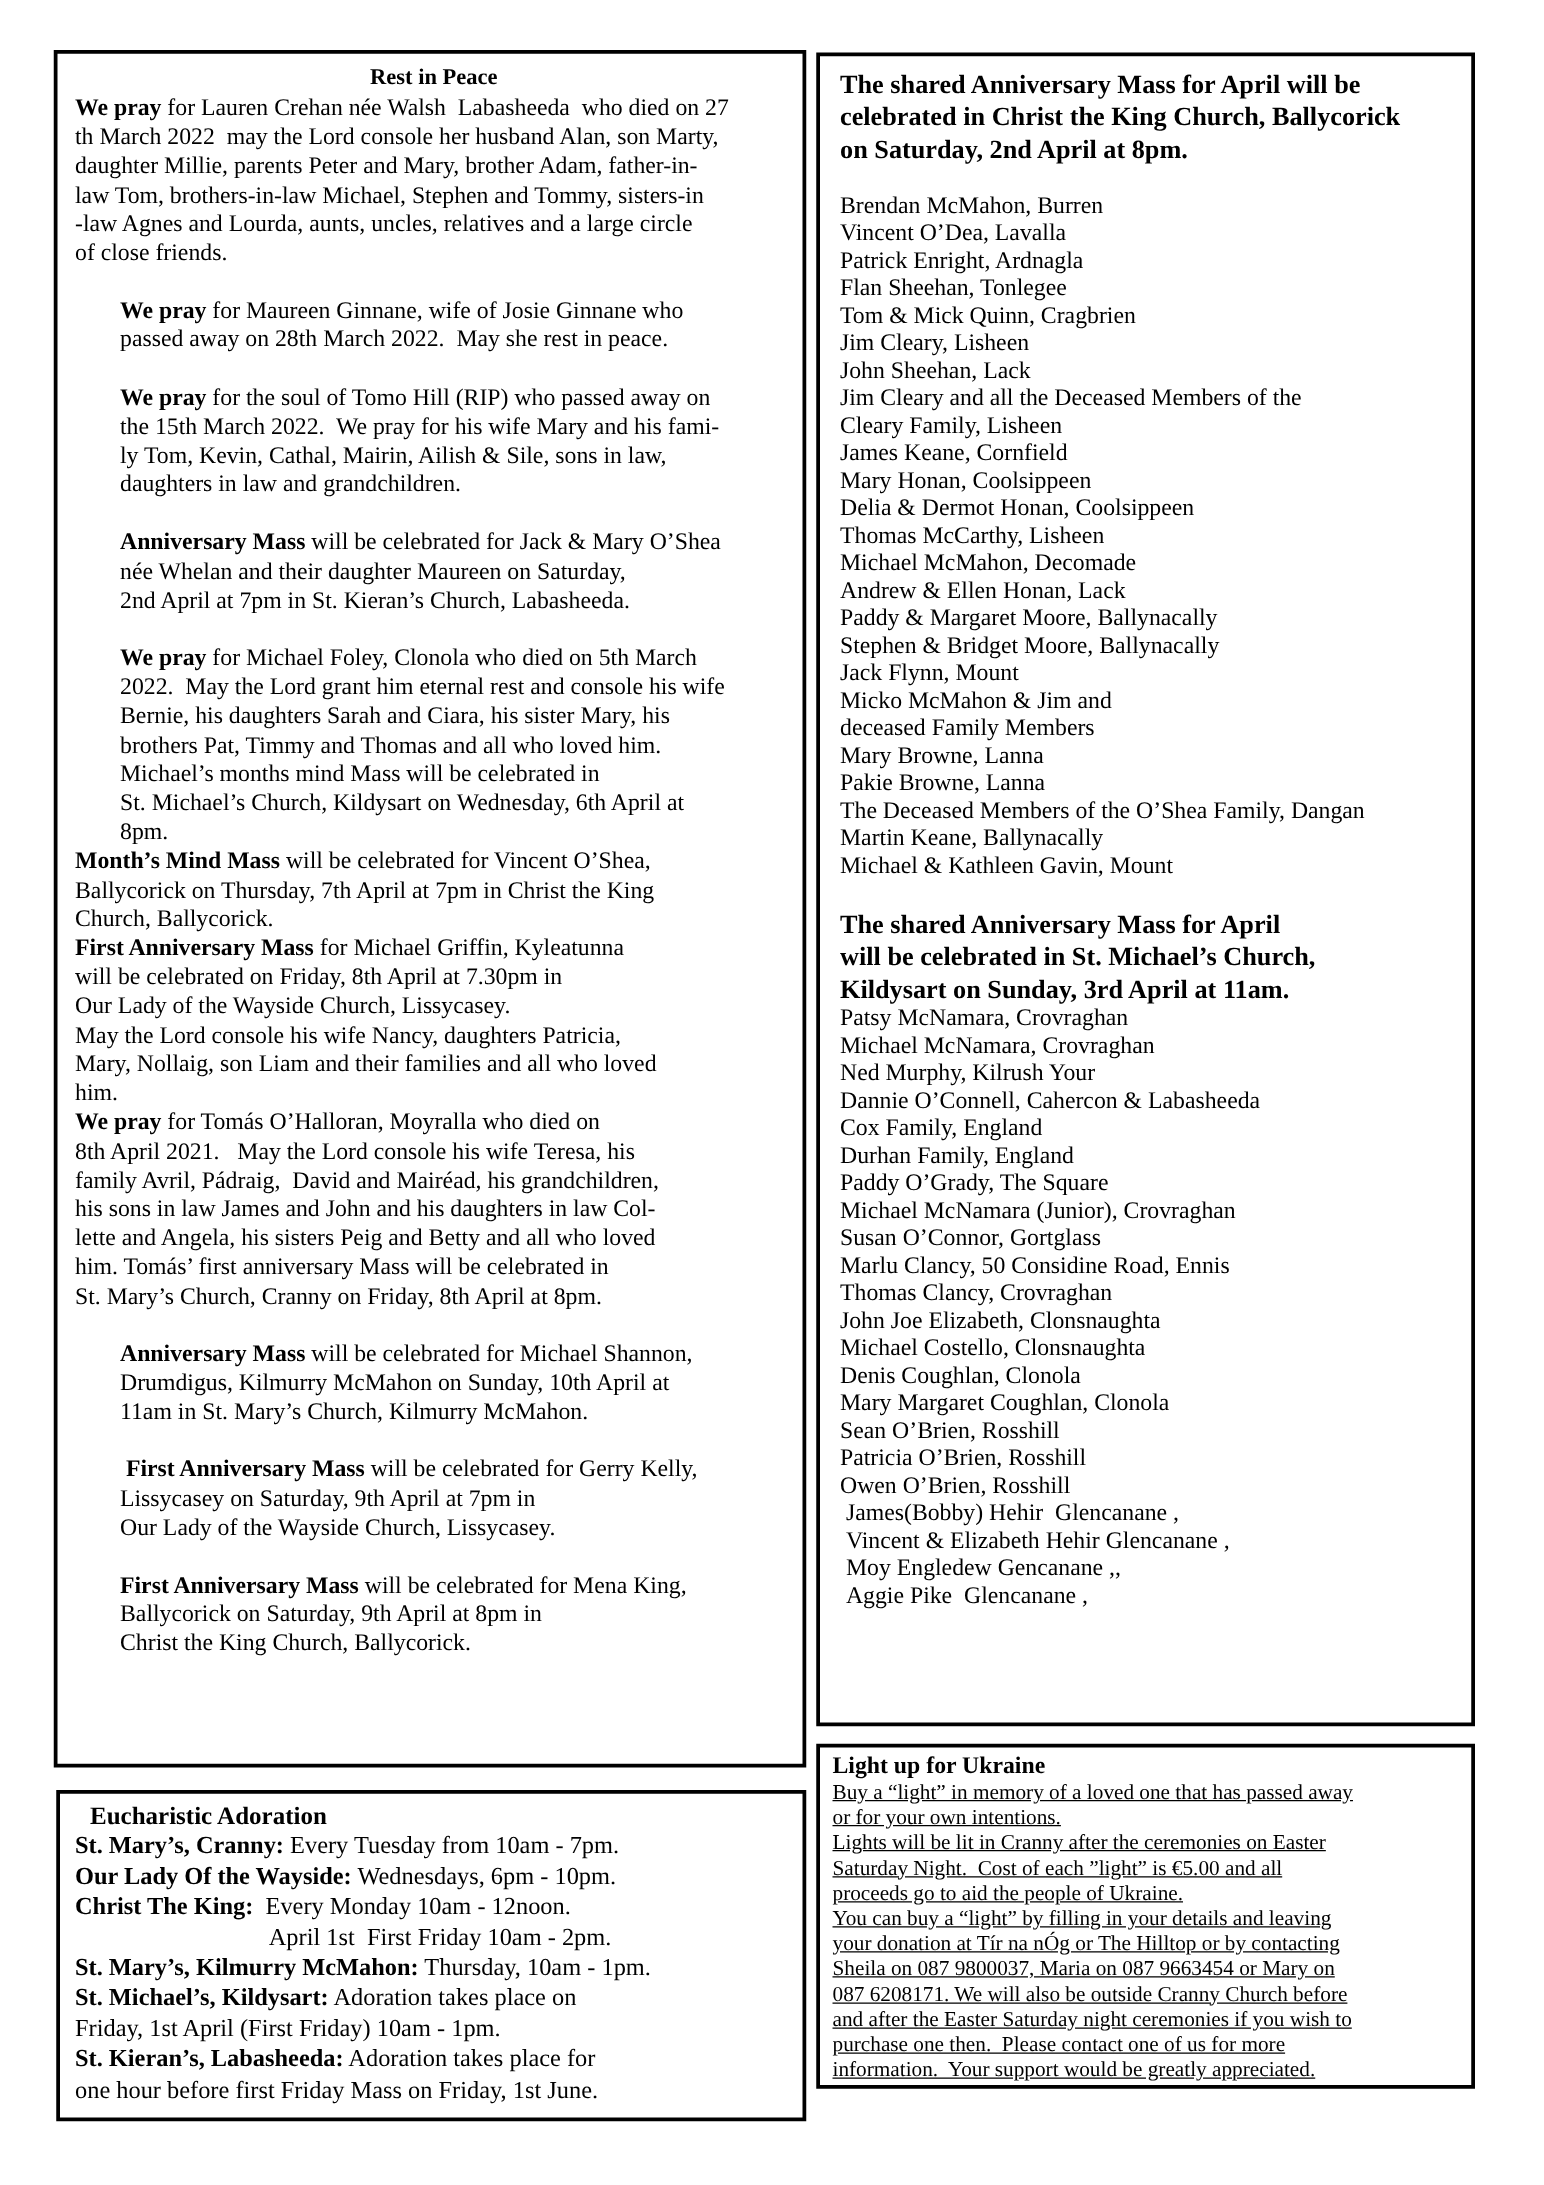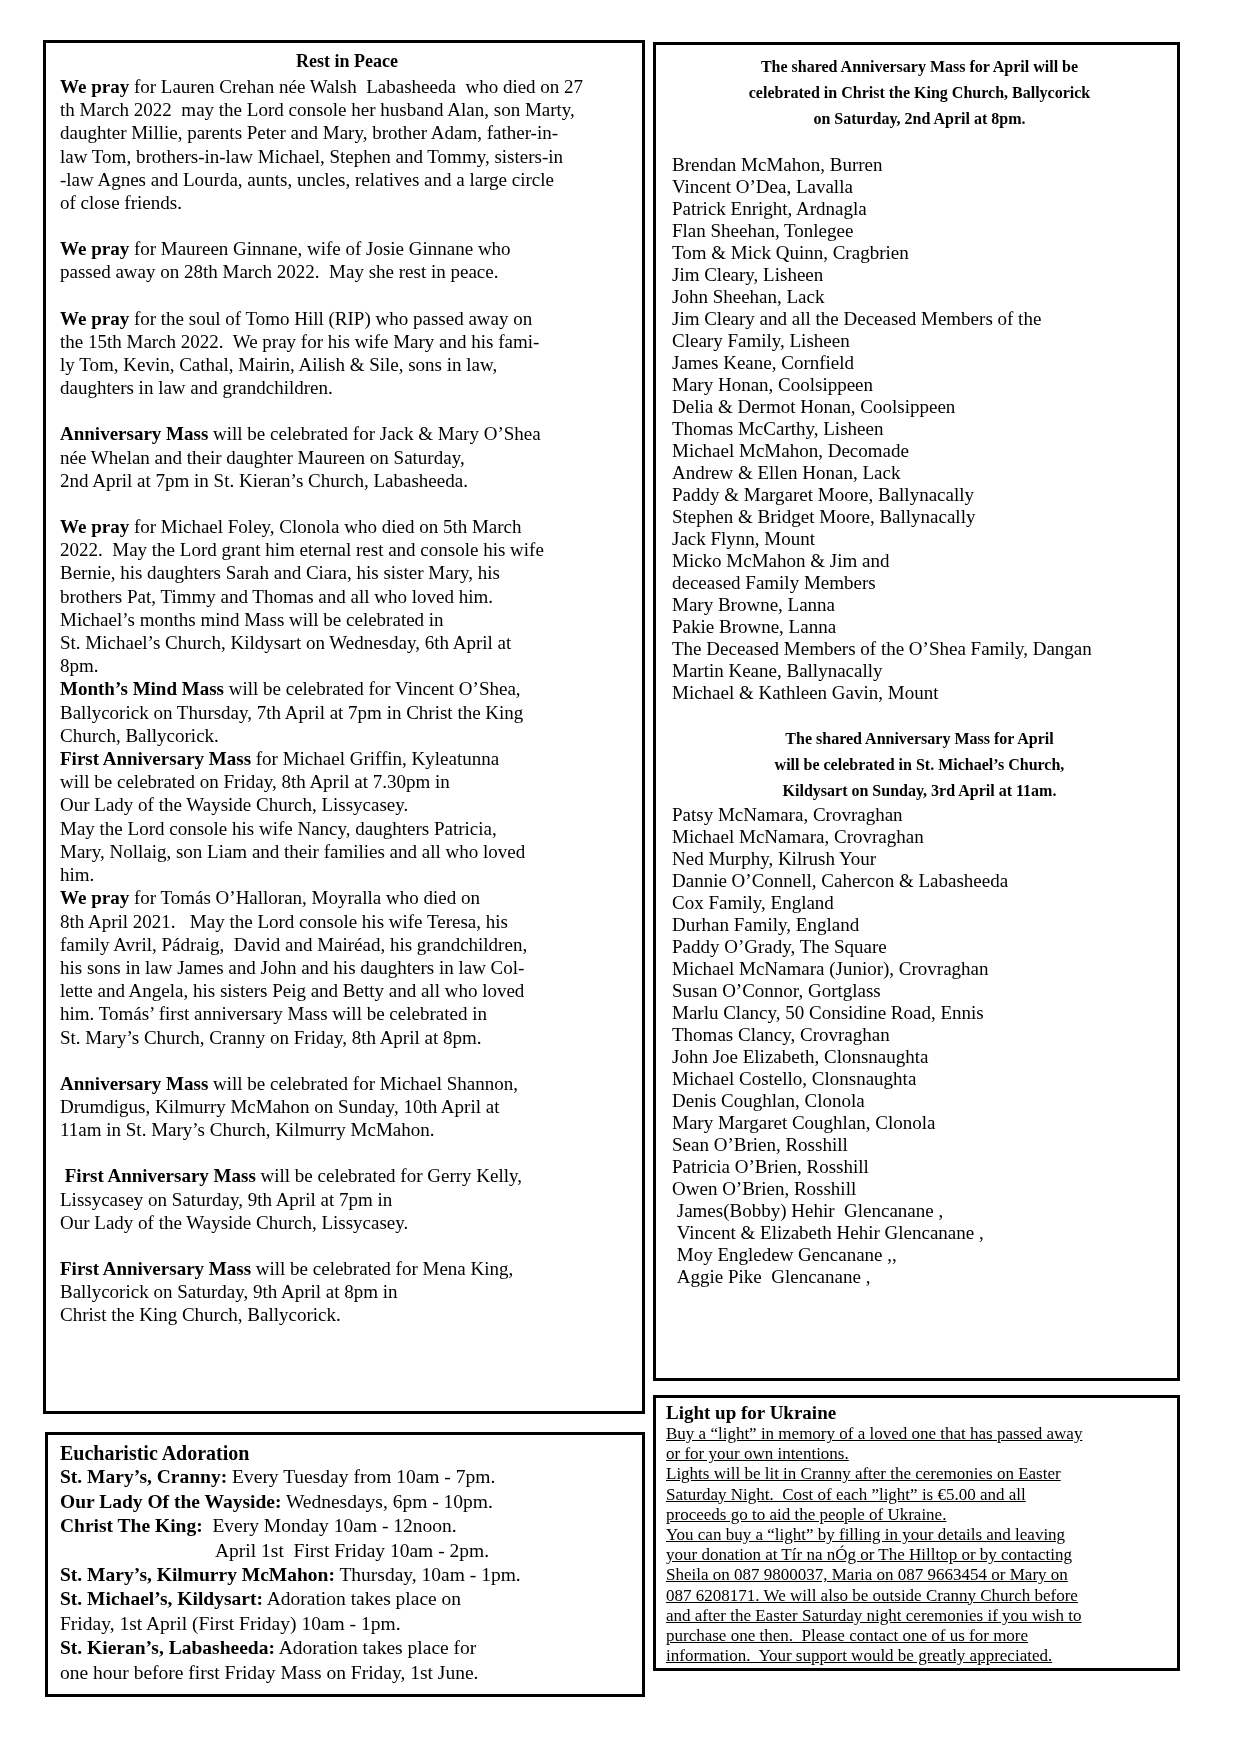--- a/index.html
+++ b/index.html
@@ -36,59 +36,59 @@
     line-height: 26px;
   }
   
   .box-shared {
     left: 653px; top: 42px; width: 527px; height: 1339px;
     padding: 9px 10px 6px 16px;
     font-size: 19px; line-height: 22px;
   }
   .shared-heading {
     margin: 0 0 22px 0;
-    font-size: 16px;
+    font-size: 21px;
     font-weight: bold;
     line-height: 26px;
     white-space: pre-wrap;
-    text-align: center;
   }
   .shared-heading.second {
     margin: 22px 0 0 0;
   }
   
   .box-adoration {
     left: 45px; top: 1432px; width: 600px; height: 265px;
     padding: 6px 8px 6px 12px;
     font-size: 19.5px; line-height: 24.4px;
   }
   .ado-title {
     font-weight: bold;
     font-size: 20px;
+    margin-left: 12px;
   }
   
   .box-ukraine {
     left: 653px; top: 1395px; width: 527px; height: 276px;
     padding: 4px 6px 4px 10px;
     font-size: 17px; line-height: 20.2px;
   }
   .ukr-title {
     font-weight: bold;
     font-size: 19px;
     line-height: 22px;
   }
   .ukr-body {
     white-space: pre-wrap;
     text-decoration: underline;
   }
   .para {
     margin: 0;
     white-space: pre-wrap;
   }
-  .para.gap { margin-top: 23px; }
+  .para.gap { margin-top: 23px; margin-left: 36px; }
   .para.indent { padding-left: 155px; }
   .para b { font-weight: bold; }
   .line { white-space: pre-wrap; }
 </style>
 </head>
 <body>
 
 <section class="box box-rip">
   <h2 class="rip-title">Rest in Peace</h2>
   <div>

